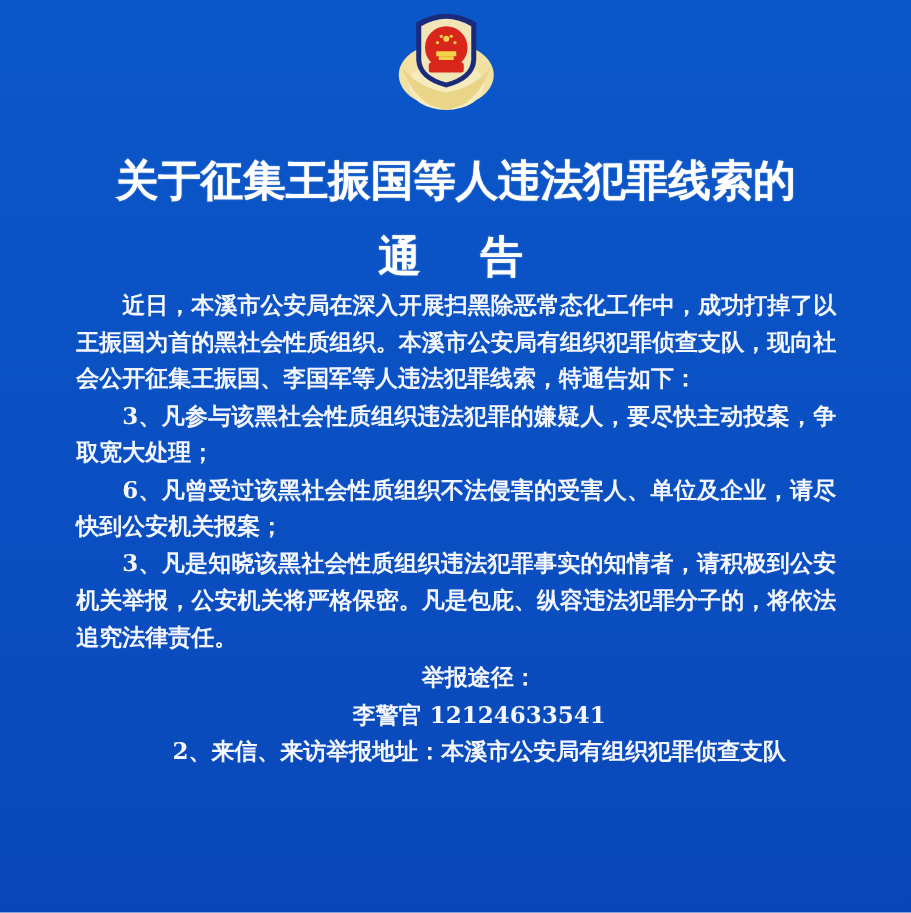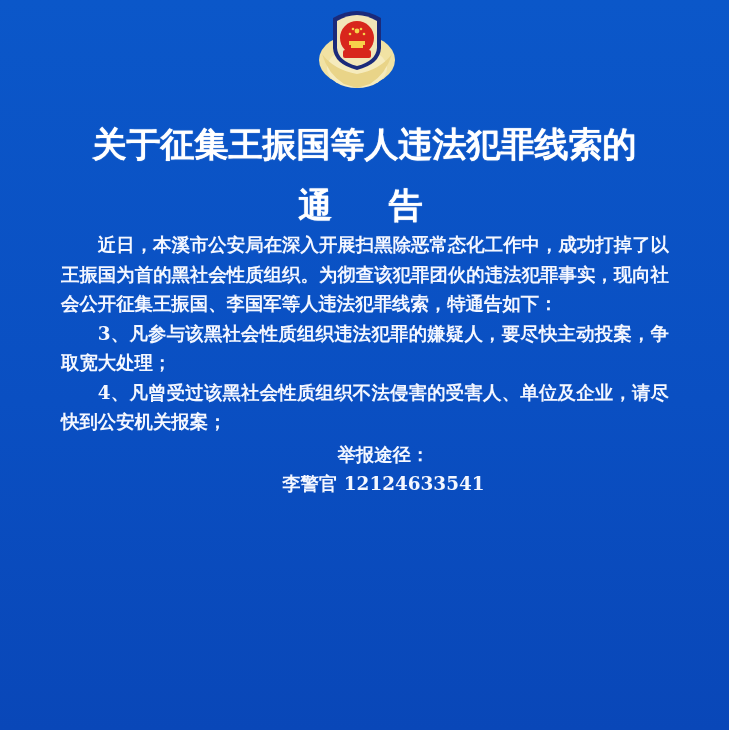--- a/index.html
+++ b/index.html
@@ -14,21 +14,21 @@
   .emblem {
     position: absolute; left: 314px; top: 4px; width: 86px; height: 86px;
   }
   .title {
     position: absolute; left: 0; width: 729px; text-align: center;
     font-family: "DejaVu Serif", "Liberation Serif", serif;
     font-weight: bold; color: #ffffff;
     text-shadow: 0 0 1px #e8f0ff;
   }
   .title-1 { top: 122px; font-size: 34px; letter-spacing: 0px; }
-  .title-2 { top: 183px; font-size: 34px; letter-spacing: 18px; padding-left: 10px; box-sizing: border-box; font-family: Liberation Mono, monospace; }
+  .title-2 { top: 183px; font-size: 34px; letter-spacing: 18px; padding-left: 10px; box-sizing: border-box; }
   .body {
     position: absolute; left: 61px; top: 230px; width: 608px;
     font-size: 18.4px; line-height: 29.5px; font-weight: bold;
     color: #f4f7ff;
   }
   .para { margin: 0; text-indent: 2em; text-align: justify; }
   .para-contact { margin: 0; padding-left: 2em; line-height: 29.5px; text-align: center; }
   .gap { height: 3px; }
 </style>
 </head>
@@ -53,22 +53,24 @@
     <circle cx="50" cy="30" r="1.3" fill="#f6d24a"></circle>
     <rect x="35" y="37" width="16" height="4" fill="#f6d24a"></rect>
     <rect x="37" y="41" width="12" height="3" fill="#f6d24a"></rect>
   </svg>
 </div>
 
 <div class="title title-1">关于征集王振国等人违法犯罪线索的</div>
 <div class="title title-2">通 告</div>
 
 <div class="body">
-  <p class="para">近日，本溪市公安局在深入开展扫黑除恶常态化工作中，成功打掉了以王振国为首的黑社会性质组织。为彻查该犯罪团伙的违法犯罪事实，现向社会公开征集王振国、李国军等人违法犯罪线索，特通告如下：</p>
+  <p class="para">近日，本溪市公安局在深入开展扫黑除恶常态化工作中，成功打掉了以王振国为首的黑社会性质组织。本溪市公安局有组织犯罪侦查支队，现向社会公开征集王振国、李国军等人违法犯罪线索，特通告如下：</p>
   <p class="para">3、凡参与该黑社会性质组织违法犯罪的嫌疑人，要尽快主动投案，争取宽大处理；</p>
-  <p class="para">4、凡曾受过该黑社会性质组织不法侵害的受害人、单位及企业，请尽快到公安机关报案；</p>
+  <p class="para">6、凡曾受过该黑社会性质组织不法侵害的受害人、单位及企业，请尽快到公安机关报案；</p>
+  <p class="para">3、凡是知晓该黑社会性质组织违法犯罪事实的知情者，请积极到公安机关举报，公安机关将严格保密。凡是包庇、纵容违法犯罪分子的，将依法追究法律责任。</p>
   <div class="gap"></div>
   <p class="para-contact">举报途径：</p>
   <p class="para-contact">
     <span>李警官</span>
     <span>12124633541</span>
   </p>
+  <p class="para-contact">2、来信、来访举报地址：本溪市公安局有组织犯罪侦查支队</p>
 </div>
 
 </body></html>

